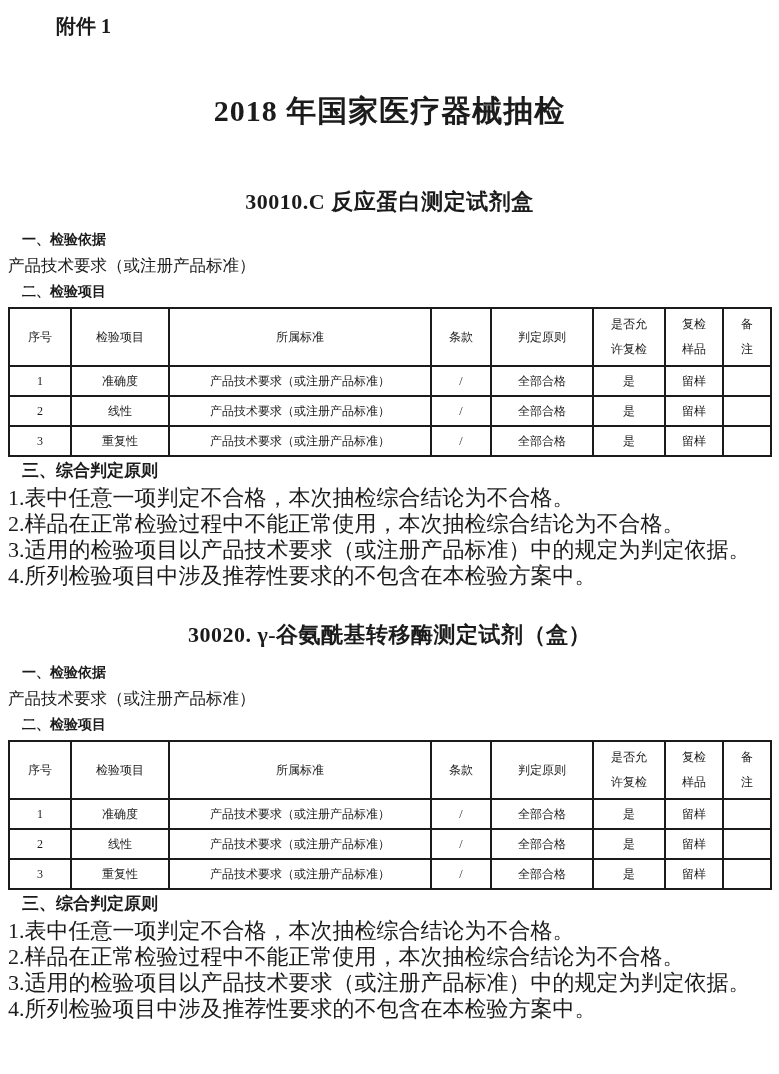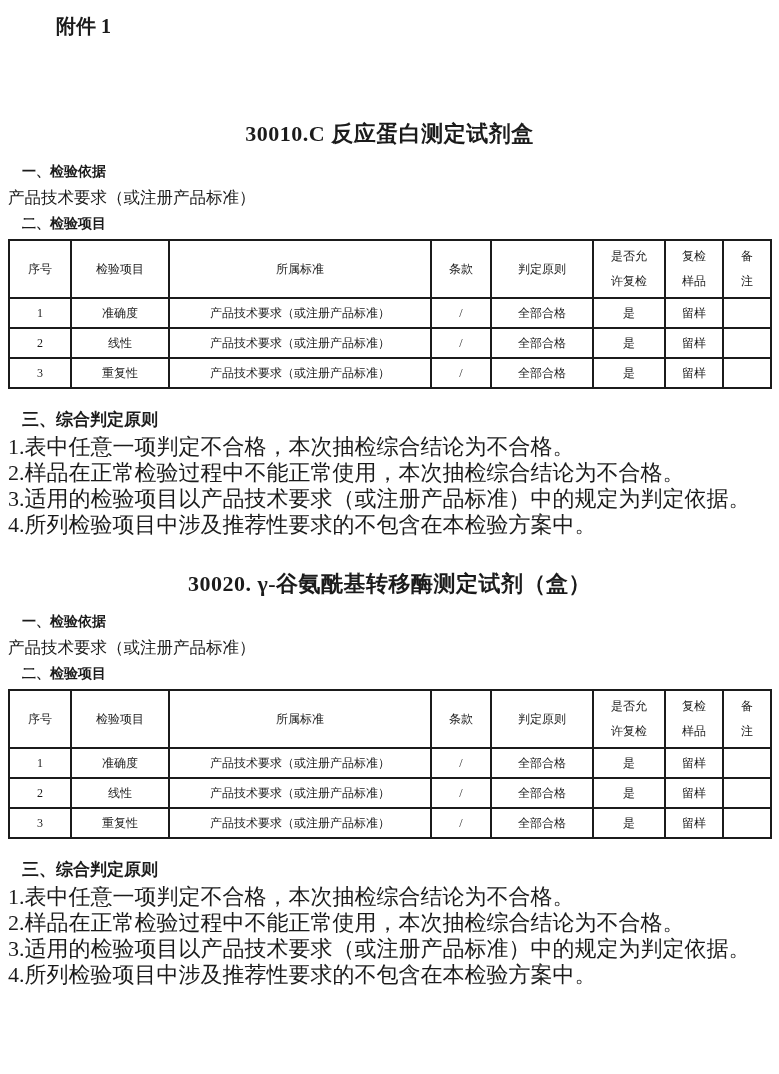--- a/index.html
+++ b/index.html
@@ -34,21 +34,21 @@
     line-height: 46px;
     letter-spacing: 1px;
   }
   .section-heading {
     text-align: center;
     font-size: 22px;
     font-weight: bold;
     line-height: 32px;
     letter-spacing: 0.5px;
   }
-  .s1 .section-heading { margin-top: 78px; }
+  .s1 .section-heading { margin-top: 52px; }
   .s2 .section-heading { margin-top: 30px; }
   .sub-title {
     font-size: 14px;
     font-weight: bold;
     line-height: 24px;
     margin: 10px 0 0 14px;
   }
   .basis-text {
     font-size: 16.5px;
     line-height: 24px;
@@ -80,36 +80,37 @@
   }
   table.inspection-table td {
     height: 28px;
     line-height: 28px;
     white-space: nowrap;
   }
   .judgement-title {
     font-size: 17px;
     font-weight: bold;
     line-height: 24px;
-    margin: 19px 0 2px 14px;
+    margin: 2px 0 2px 14px;
   }
   .judgement-item {
     font-size: 22px;
     line-height: 26px;
     margin: 0;
   }
 </style>
 </head>
 <body>
 
 <div class="page">
 
   <div class="attachment">附件 1</div>
 
   <div class="doc-title">
+    <div>2018 年国家医疗器械抽检</div>
   </div>
 
   <div class="section s1">
     <div class="section-heading">30010.C 反应蛋白测定试剂盒</div>
     <div class="sub-title">一、检验依据</div>
     <div class="basis-text">产品技术要求（或注册产品标准）</div>
     <div class="sub-title items">二、检验项目</div>
 
     <table class="inspection-table">
       <colgroup>

